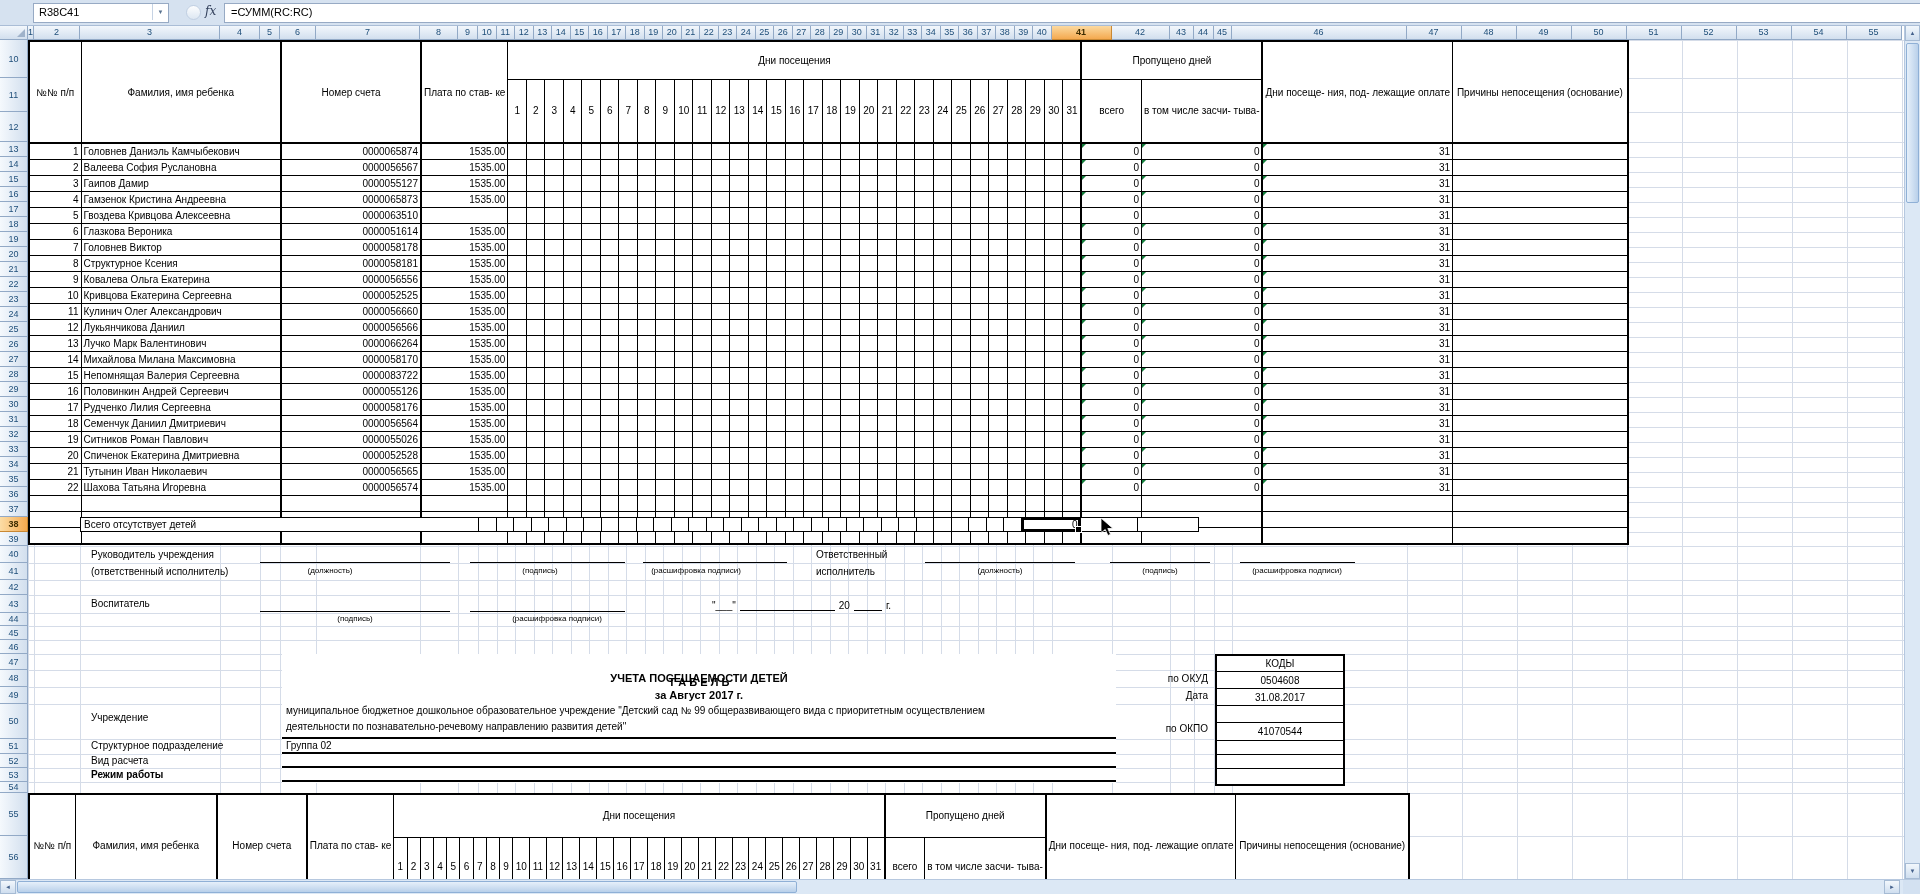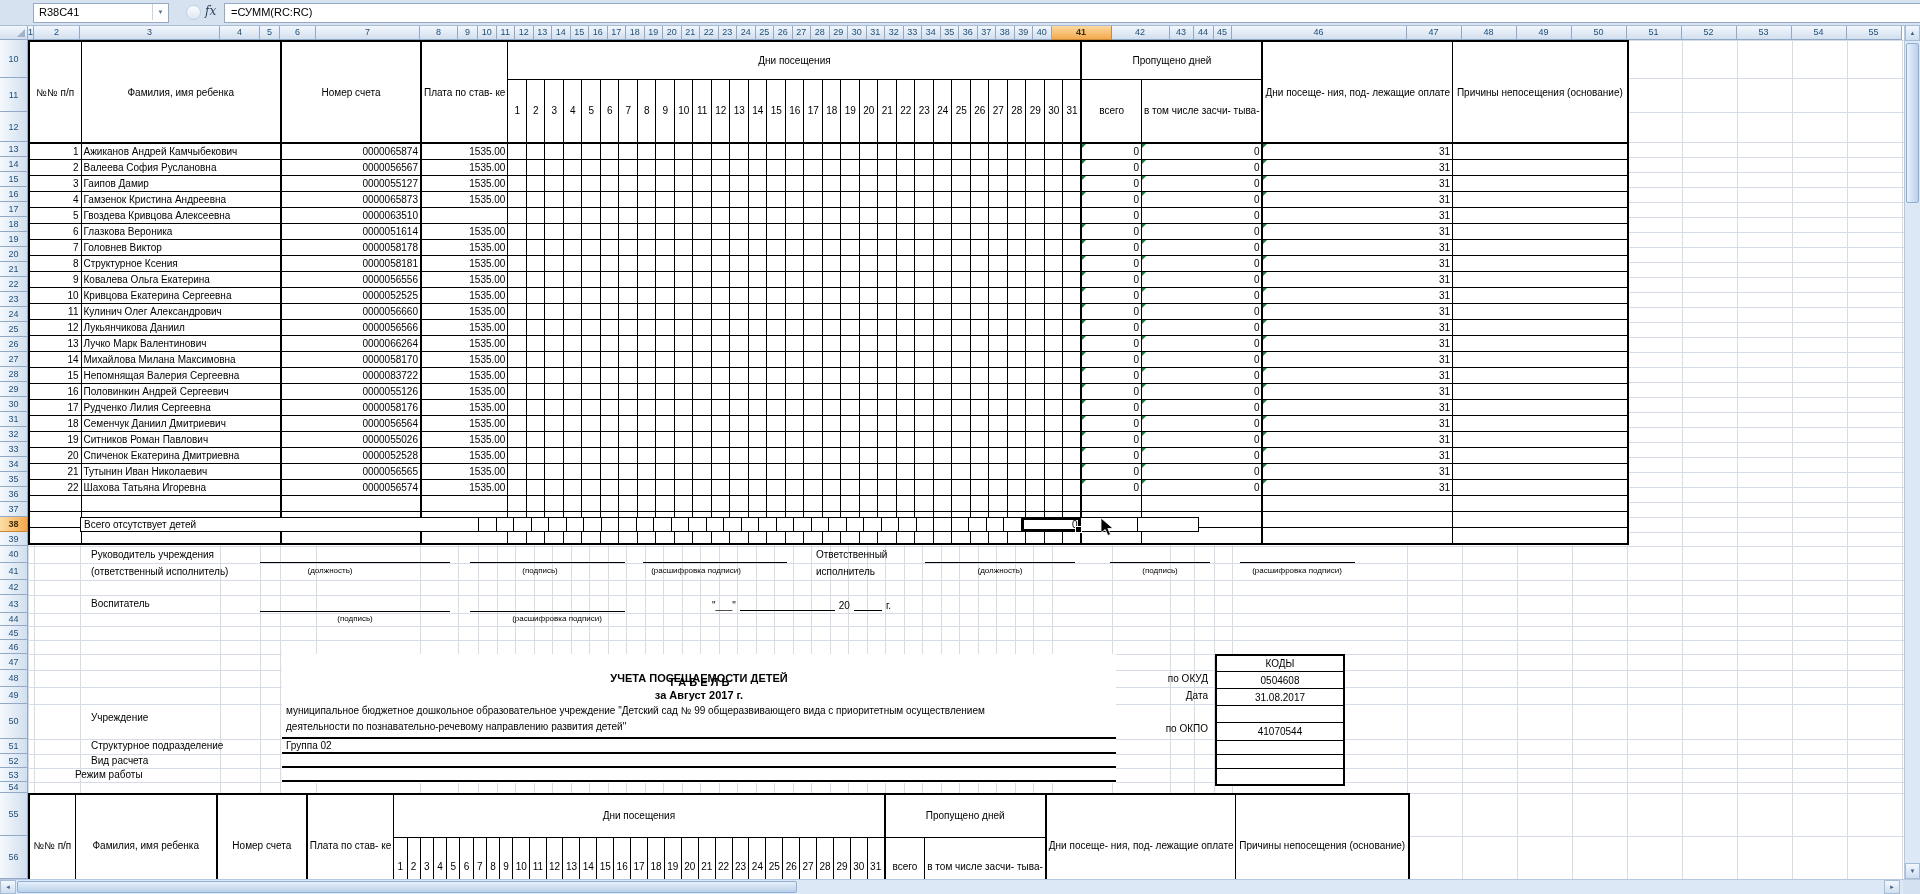--- a/index.html
+++ b/index.html
@@ -399,21 +399,21 @@
 <td class="hc b2l">всего</td>
 <td class="hc hsm">в том
 числе
 засчи-
 тыва-</td>
 </tr>
       </thead>
       <tbody>
         <tr>
 <td class="ta-r">1</td>
-<td>Ажиканов Андрей Камчыбекович</td>
+<td>Головнев Даниэль Камчыбекович</td>
 <td class="ta-r b2l b2r">0000065874</td>
 <td class="ta-r">1535.00</td>
 <td></td>
           <td></td>
           <td></td>
           <td></td>
           <td></td>
           <td></td>
           <td></td>
           <td></td>
@@ -1510,21 +1510,21 @@
   <div class="iline" style="top:705px;">муниципальное бюджетное дошкольное образовательное учреждение "Детский сад № 99 общеразвивающего вида с приоритетным осуществлением</div>
   <div class="iline" style="top:721px;">деятельности по познавательно-речевому направлению развития детей"</div>
   <div class="uline2" style="top:737px;"></div>
   <div class="uline2" style="top:752px;"></div>
   <div class="uline2" style="top:766px;"></div>
   <div class="uline2" style="top:780px;"></div>
   <div class="slabel" style="left:91px;top:712px;">Учреждение</div>
   <div class="slabel" style="left:91px;top:740px;">Структурное подразделение</div>
   <div class="iline" style="top:740px;">Группа 02</div>
   <div class="slabel" style="left:91px;top:755px;">Вид расчета</div>
-  <div class="slabel" style="left:75px;top:769px;">Режим работы</div>
+  <div class="slabel" style="left:91px;top:769px;font-weight:bold;">Режим работы</div>
   <div class="rlabel" style="left:1128px;top:673px;">по ОКУД</div>
   <div class="rlabel" style="left:1128px;top:690px;">Дата</div>
   <div class="rlabel" style="left:1128px;top:723px;">по ОКПО</div>
   <div id="codes">
       <div class="crow" style="height: 16px;">КОДЫ</div>
       <div class="crow" style="height: 17px;">0504608</div>
       <div class="crow" style="height: 17px;">31.08.2017</div>
       <div class="crow" style="height: 17px;"></div>
       <div class="crow" style="height: 18px;">41070544</div>
       <div class="crow" style="height: 14px;"></div>

